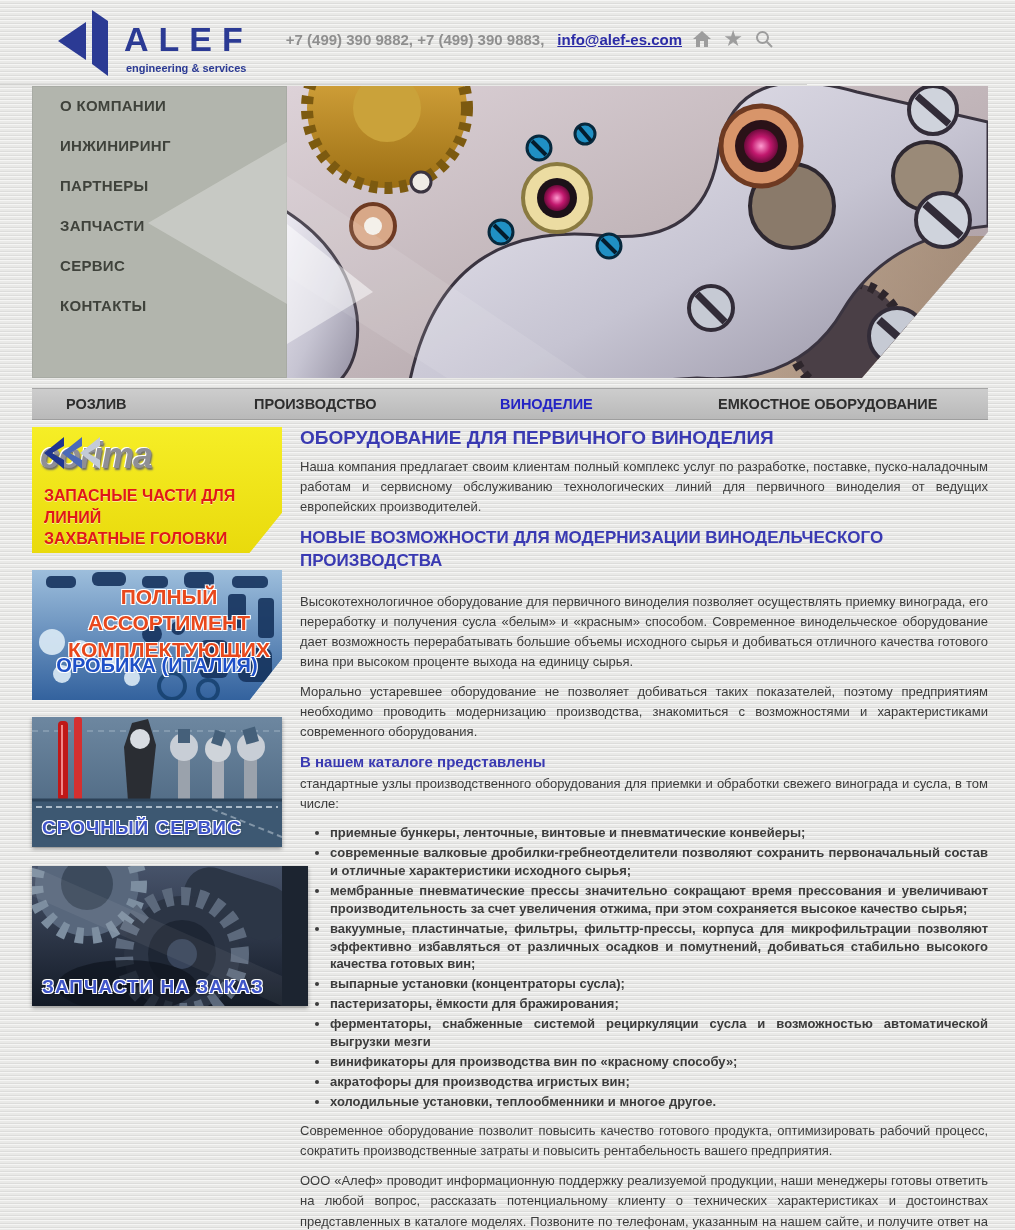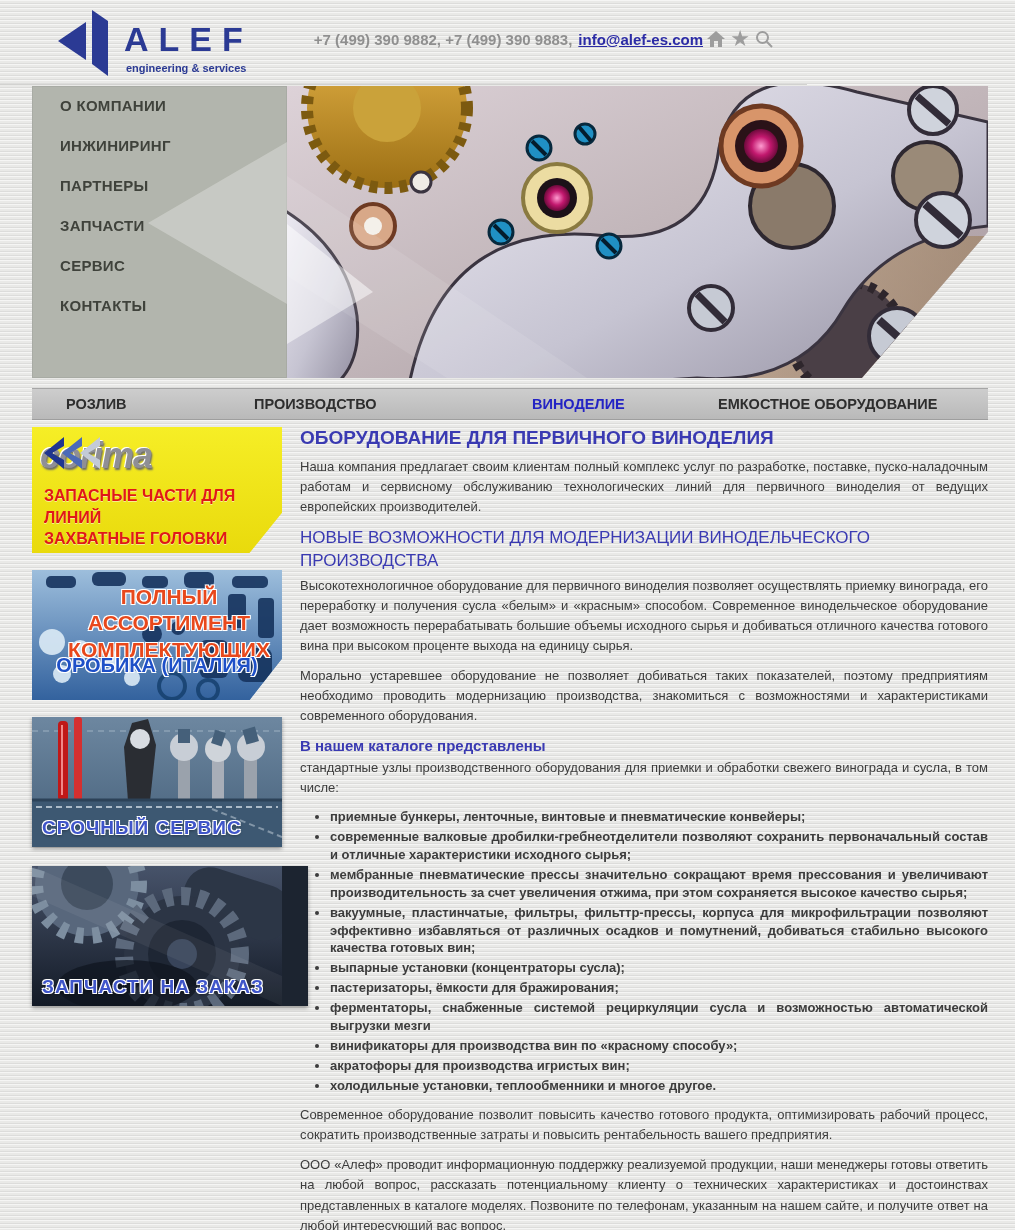--- a/index.html
+++ b/index.html
@@ -11,21 +11,21 @@
       rgba(255,255,255,.55) 0px, rgba(255,255,255,.55) 1px,
       rgba(0,0,0,0) 1px, rgba(0,0,0,0) 3px,
       rgba(110,110,110,.10) 3px, rgba(110,110,110,.10) 4px);
   }
   
   .header{position:absolute;left:0;top:0;width:807px;height:84px;border-bottom:1px solid #d2d2d0;}
   .logo{position:absolute;left:58px;top:8px;width:215px;height:70px;cursor:pointer;}
   .logo-mark{position:absolute;left:0;top:2px;}
   .logo-title{position:absolute;left:66px;top:12px;font-size:34px;font-weight:700;letter-spacing:10px;color:#2b3a94;}
   .logo-sub{position:absolute;left:68px;top:54px;font-size:11px;font-weight:700;color:#2b3a94;}
-  .header-right{position:absolute;right:32px;top:28px;display:flex;align-items:center;gap:2px;}
+  .header-right{position:absolute;right:32px;top:28px;display:flex;align-items:center;gap:9px;}
   .phones{font-size:15px;font-weight:700;color:#8f8f8f;white-space:nowrap;}
   .email{font-size:15px;font-weight:700;color:#2b2ba6;text-decoration:underline;margin-left:4px;cursor:pointer;}
   .hicon{width:22px;height:22px;display:inline-flex;align-items:center;justify-content:center;color:#9d9d9d;cursor:pointer;}
   .hicon.star{font-size:22px;line-height:22px;}
   .hicon svg{display:block;}
   
   .sidebar{position:absolute;left:32px;top:86px;width:255px;height:292px;background:#b2b5ad;box-shadow:inset 0 0 0 1px rgba(0,0,0,.05);}
   .side-item{position:relative;z-index:2;height:40px;line-height:40px;padding-left:28px;font-size:15px;font-weight:700;color:#3f423b;letter-spacing:.3px;cursor:pointer;}
   .side-item:first-child{margin-top:8px;}
   .side-arrow{position:absolute;z-index:1;left:116px;top:56px;width:139px;height:162px;
@@ -33,21 +33,21 @@
     clip-path:polygon(0 50%,100% 0,100% 100%);}
   
   .hero{position:absolute;left:287px;top:86px;width:701px;height:292px;
     clip-path:polygon(0 0,100% 0,100% 50%,82% 100%,0 100%);}
   .hero svg{display:block;}
   
   .navbar{position:absolute;left:32px;top:388px;width:956px;height:30px;
     background:linear-gradient(180deg,#cdcdcd,#b9b9b9);
     border-top:1px solid #a6a6a6;border-bottom:1px solid #9e9e9e;}
   .nav-item{position:absolute;top:0;height:36px;line-height:30px;font-size:14.5px;font-weight:700;color:#2e2e2e;cursor:pointer;white-space:nowrap;}
-  .nav-item.active{color:#2323c4;margin-left:32px;}
+  .nav-item.active{color:#2323c4;}
   
   .banner{position:absolute;left:32px;width:250px;overflow:hidden;box-shadow:0 2px 4px rgba(0,0,0,.35);cursor:pointer;}
   .banner svg{position:absolute;left:0;top:0;}
   .fold-clip{clip-path:polygon(0 0,100% 0,100% 68%,87% 100%,0 100%);}
   .b-corima{top:427px;height:126px;background:linear-gradient(180deg,#f6ee26,#e9da0c);}
   .corima-row{position:absolute;left:8px;top:8px;display:flex;align-items:center;gap:2px;}
   .corima-word{font-size:36px;font-weight:700;font-style:italic;letter-spacing:-1px;color:#8f8f95;
     text-shadow:-1px -1px 0 #ffffff,1px 2px 2px #6a6a6a;}
   .corima-lines{position:absolute;left:12px;top:58px;font-size:16px;font-weight:700;color:#e01818;line-height:1.35;text-shadow:0 1px 0 rgba(255,255,255,.5);}
   .b-orobica{top:570px;height:130px;background:#4a78ac;}
@@ -55,21 +55,21 @@
     text-shadow:-1px -1px 0 #fff,1px -1px 0 #fff,-1px 1px 0 #fff,1px 1px 0 #fff;margin-left:12px;}
   .oro-title{position:absolute;left:0;top:84px;width:100%;text-align:center;font-size:20px;font-weight:700;color:#1e50c8;
     text-shadow:-1px -1px 0 #fff,1px -1px 0 #fff,-1px 1px 0 #fff,1px 1px 0 #fff;}
   .b-service{top:717px;height:130px;background:#46617b;text-align:right;}
   .b-spares{top:866px;height:140px;background:#1c2430;padding-left:26px;}
   .photo-caption{position:absolute;left:10px;bottom:8px;font-size:19px;font-weight:700;color:#3f55c9;letter-spacing:1px;
     text-shadow:-1px -1px 0 #fff,1px -1px 0 #fff,-1px 1px 0 #fff,1px 1px 0 #fff,0 2px 3px rgba(0,0,0,.4);}
   
   .content{position:absolute;left:300px;top:427px;width:688px;color:#3c3c3c;}
   .content h1{margin:0 0 8px;font-size:19px;font-weight:700;color:#3a3ab2;}
-  .content h2{margin:2px 0 4px;font-size:17px;font-weight:400;color:#3a3ab2;line-height:1.3;}
+  .content h2{margin:2px 0 20px;font-size:17px;font-weight:700;color:#3a3ab2;line-height:1.3;}
   .content h3{margin:2px 0 4px;font-size:15px;font-weight:700;color:#3a3ab2;}
   .content p{margin:0 0 10px;font-size:13px;line-height:1.55;text-align:justify;}
   .content ul{margin:4px 0 10px;padding-left:30px;font-weight:bold;}
   .content li{font-size:13px;line-height:1.38;text-align:justify;margin-bottom:2px;}
 </style>
 </head>
 <body>
 
 <div class="header">
   <div class="logo">

